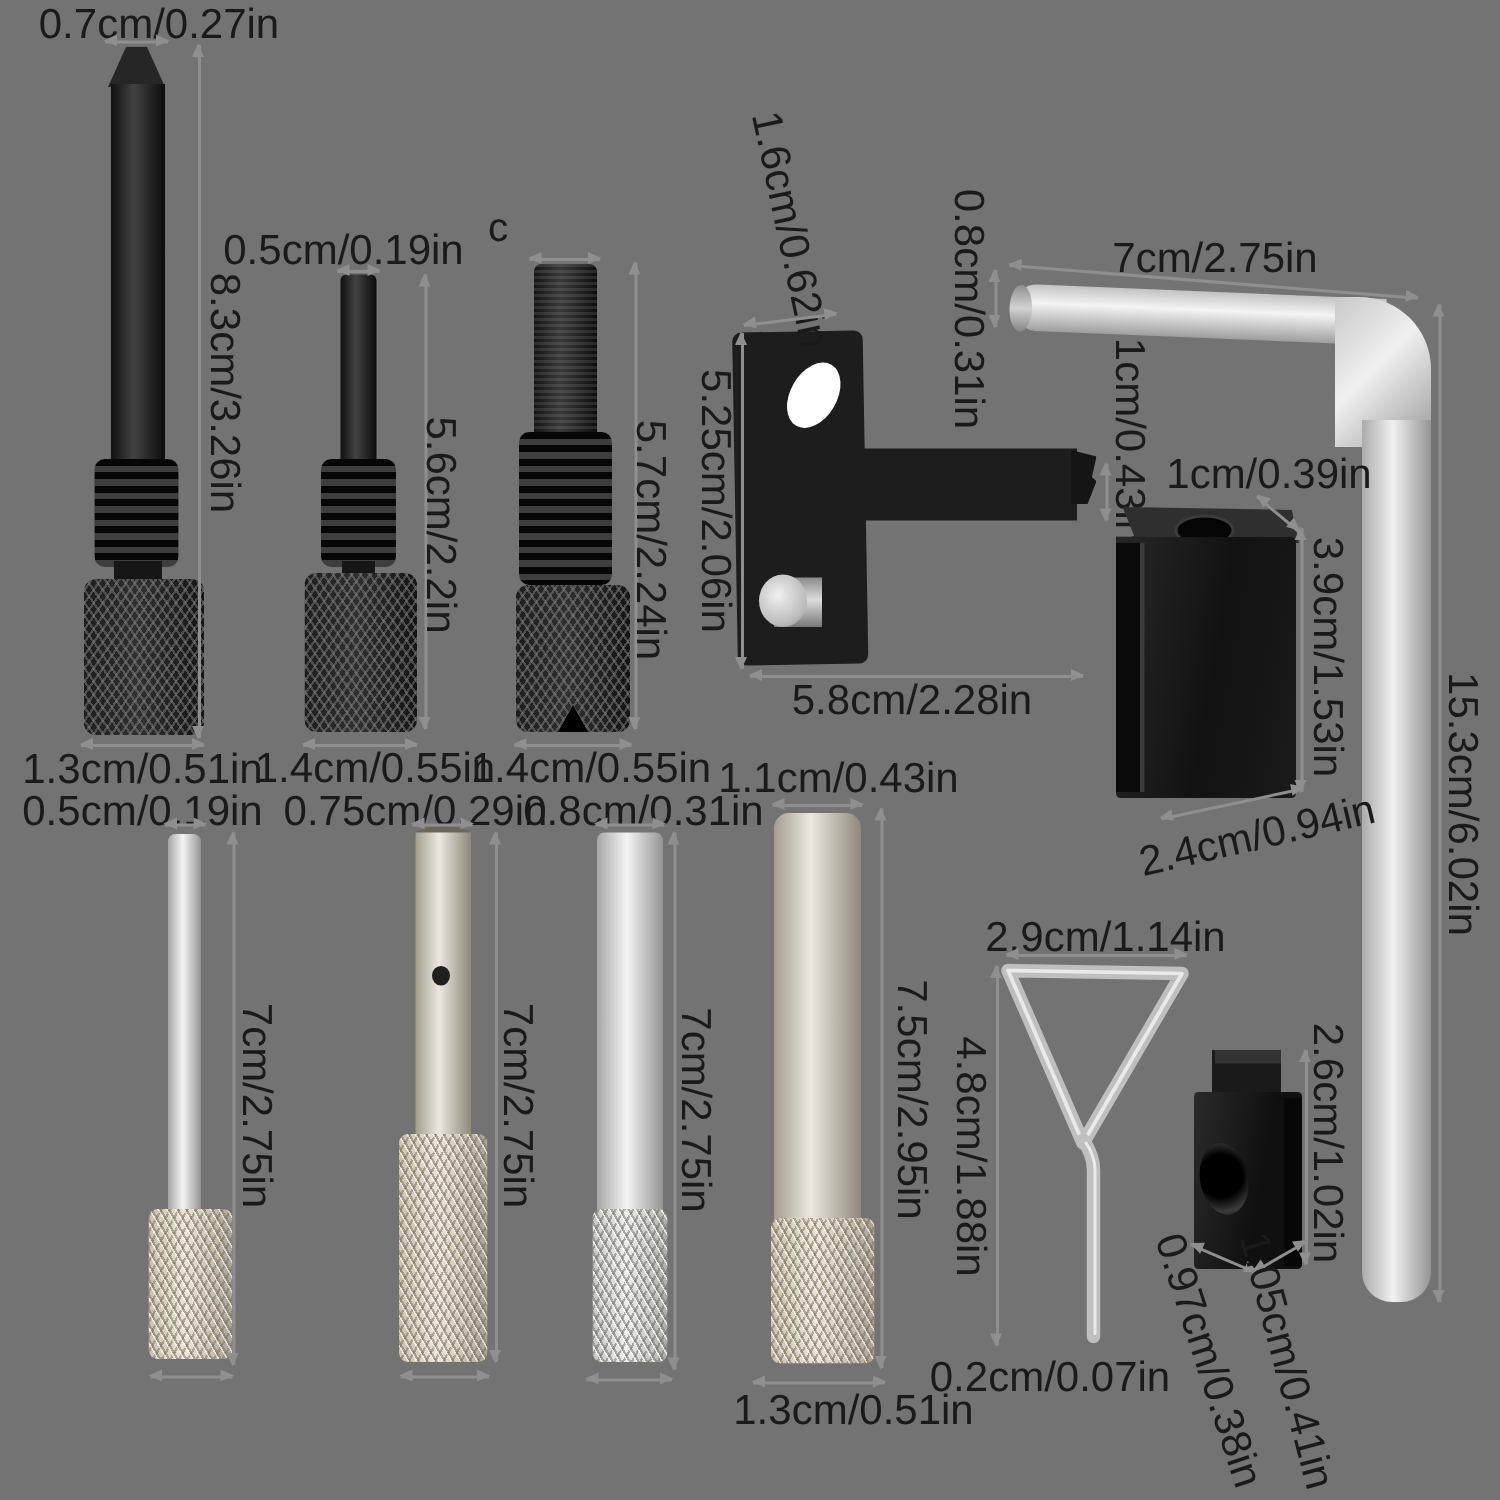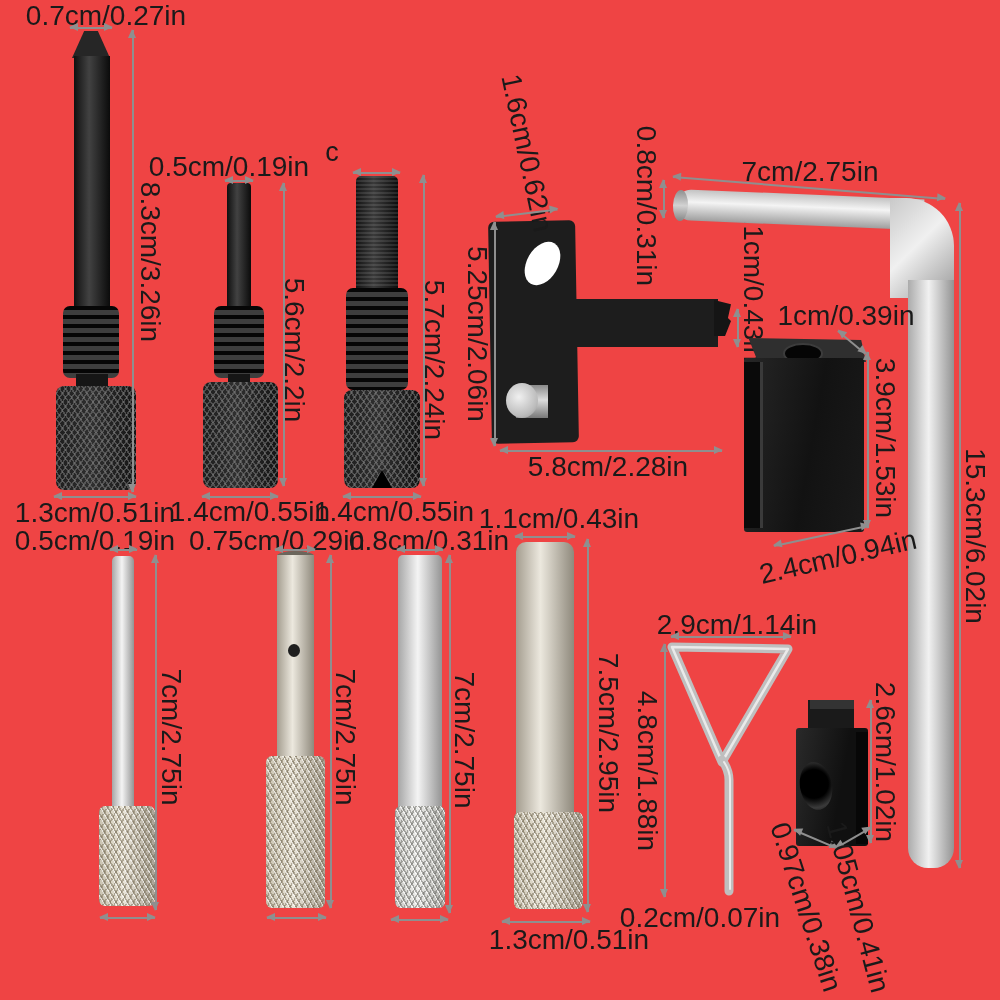--- a/index.html
+++ b/index.html
@@ -1,16 +1,16 @@
 <!DOCTYPE html>
 <html><head>
 <meta charset="utf-8">
 <style>
   html,body{margin:0;padding:0;background:#fff;}
-  #stage{position:relative;width:1000px;height:1000px;background:#ef4444;overflow:hidden;
+  #stage{position:relative;width:1000px;height:1000px;background:#737373;overflow:hidden;
          font-family:"Liberation Sans",sans-serif;}
   .shape{position:absolute;}
   .lbl{position:absolute;white-space:nowrap;font:28px/1.05 "Liberation Sans",sans-serif;
        color:#1a1a1a;transform:translate(-50%,-50%) rotate(var(--r,0deg));}
   .marker{font-size:27px;}
   
   .dimh{position:absolute;height:1.6px;background:#8f8f8f;transform-origin:0 50%;}
   .dimh::before{content:"";position:absolute;left:-1px;top:-3.6px;width:0;height:0;
     border-top:4.5px solid transparent;border-bottom:4.5px solid transparent;border-right:9px solid #8f8f8f;}
   .dimh::after{content:"";position:absolute;right:-1px;top:-3.6px;width:0;height:0;

